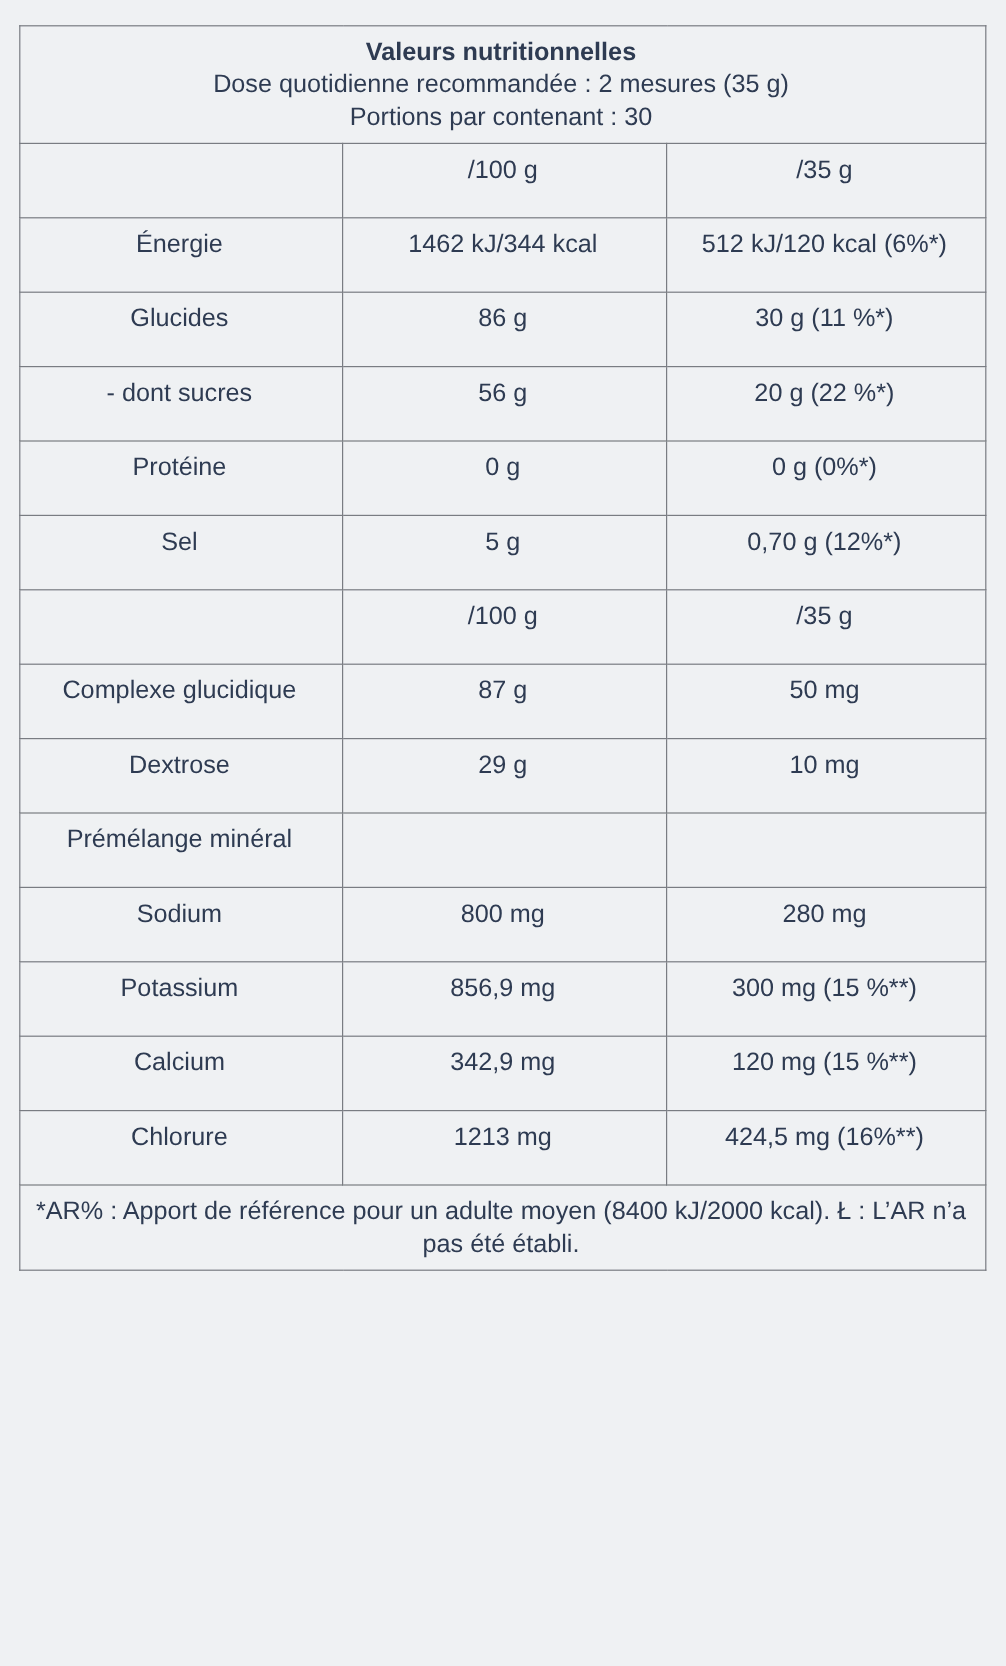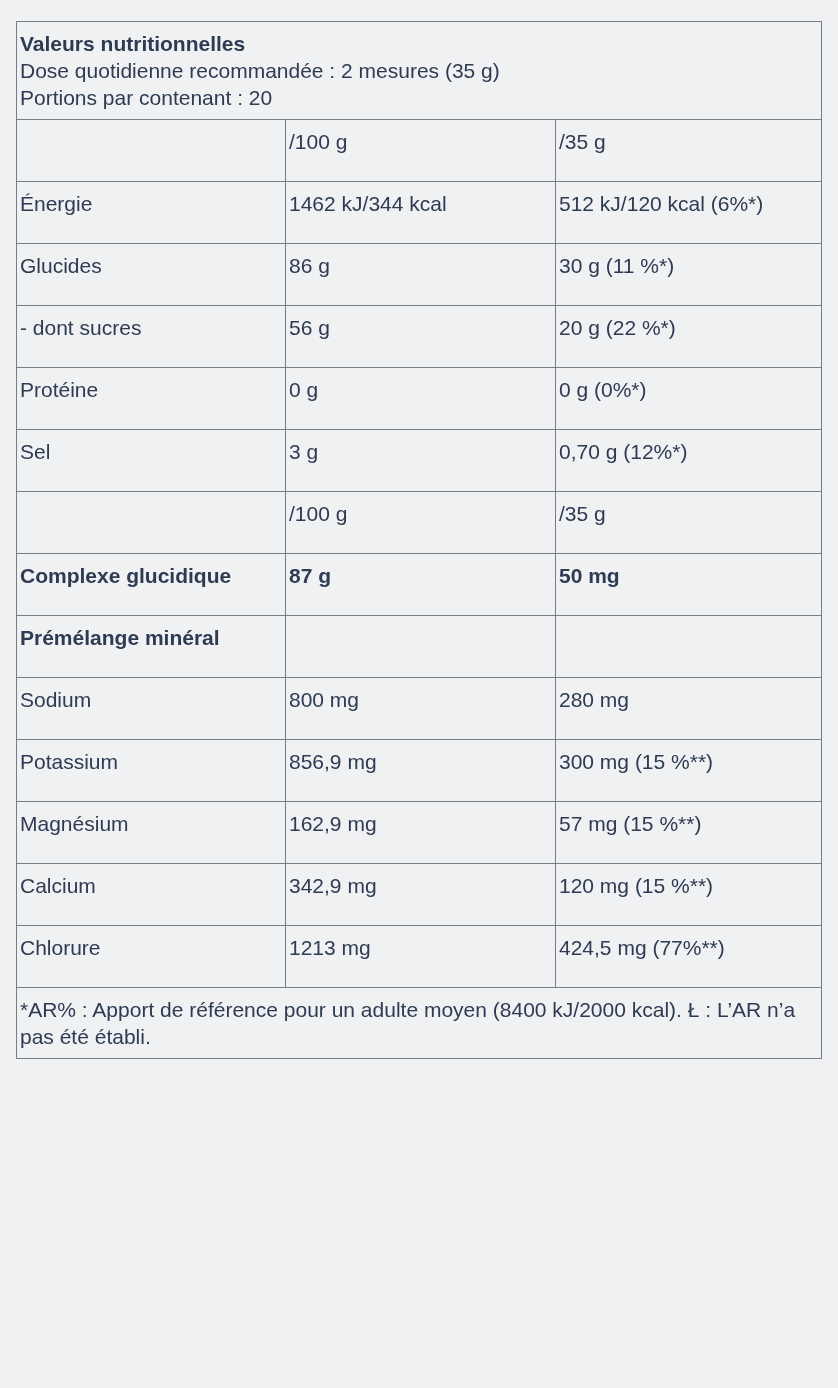--- a/index.html
+++ b/index.html
@@ -18,21 +18,21 @@
   table.nutri {
     width: 805px;
     border-collapse: collapse;
     table-layout: fixed;
     font-size: 21px;
     color: #2e3b52;
   }
   table.nutri td {
     border: 1px solid #797c82;
     vertical-align: top;
-    text-align: left;
+    text-align: center;
     padding: 8px 6px 8px 3px;
     height: 45px;
     box-sizing: content-box;
     font-weight: 400;
     line-height: 27px;
     overflow: hidden;
     white-space: nowrap;
   }
   td.titleblock {
     height: 114px;
@@ -43,41 +43,41 @@
   }
   td.footblock {
     height: 108px;
     line-height: 40px;
     padding-top: 6px;
     padding-bottom: 12px;
     white-space: normal !important;
   }
   .b { font-weight: 700; }
   td.colhead { font-weight: 700; }
-  tr.boldrow td { font-weight: 700; }
+  tr.boldrow td { font-weight: 400; }
   td.sectionhead { font-weight: 700; }
   .note { margin: 0; }
 </style>
 </head>
 <body>
 
 <div class="wrap">
   <table class="nutri">
     <colgroup>
       <col style="width:269px">
       <col style="width:270px">
       <col style="width:266px">
     </colgroup>
 
     <tbody>
         <tr>
       <td colspan="3" class="titleblock">
         <div class="b">Valeurs nutritionnelles</div>
         <div>Dose quotidienne recommandée : 2 mesures (35 g)</div>
-        <div>Portions par contenant : 20</div>
+        <div>Portions par contenant : 30</div>
       </td>
     </tr>
 
     <tr>
       <td></td>
       <td class="colhead">/100 g</td>
       <td class="colhead">/35 g</td>
     </tr>
 
     <tr>
@@ -95,65 +95,65 @@
       <td>56 g</td>
       <td>20 g (22 %*)</td>
     </tr>
     <tr>
       <td>Protéine</td>
       <td>0 g</td>
       <td>0 g (0%*)</td>
     </tr>
     <tr>
       <td>Sel</td>
-      <td>3 g</td>
+      <td>5 g</td>
       <td>0,70 g (12%*)</td>
     </tr>
 
 
     <tr>
       <td></td>
       <td class="colhead">/100 g</td>
       <td class="colhead">/35 g</td>
     </tr>
 
     <tr class="boldrow">
       <td>Complexe glucidique</td>
       <td>87 g</td>
       <td>50 mg</td>
+    </tr>
+    <tr>
+      <td>Dextrose</td>
+      <td>29 g</td>
+      <td>10 mg</td>
     </tr>
     <tr class="boldrow">
       <td>Prémélange minéral</td>
       <td></td>
       <td></td>
     </tr>
     <tr>
       <td>Sodium</td>
       <td>800 mg</td>
       <td>280 mg</td>
     </tr>
     <tr>
       <td>Potassium</td>
       <td>856,9 mg</td>
       <td>300 mg (15 %**)</td>
     </tr>
     <tr>
-      <td>Magnésium</td>
-      <td>162,9 mg</td>
-      <td>57 mg (15 %**)</td>
-    </tr>
-    <tr>
       <td>Calcium</td>
       <td>342,9 mg</td>
       <td>120 mg (15 %**)</td>
     </tr>
     <tr>
       <td>Chlorure</td>
       <td>1213 mg</td>
-      <td>424,5 mg (77%**)</td>
+      <td>424,5 mg (16%**)</td>
     </tr>
 
     <tr>
       <td colspan="3" class="footblock">
         <p class="note">*AR% : Apport de référence pour un adulte moyen (8400 kJ/2000 kcal). Ł : L’AR n’a pas été établi.</p>
 
       </td>
     </tr>
   </tbody>
     </table>

